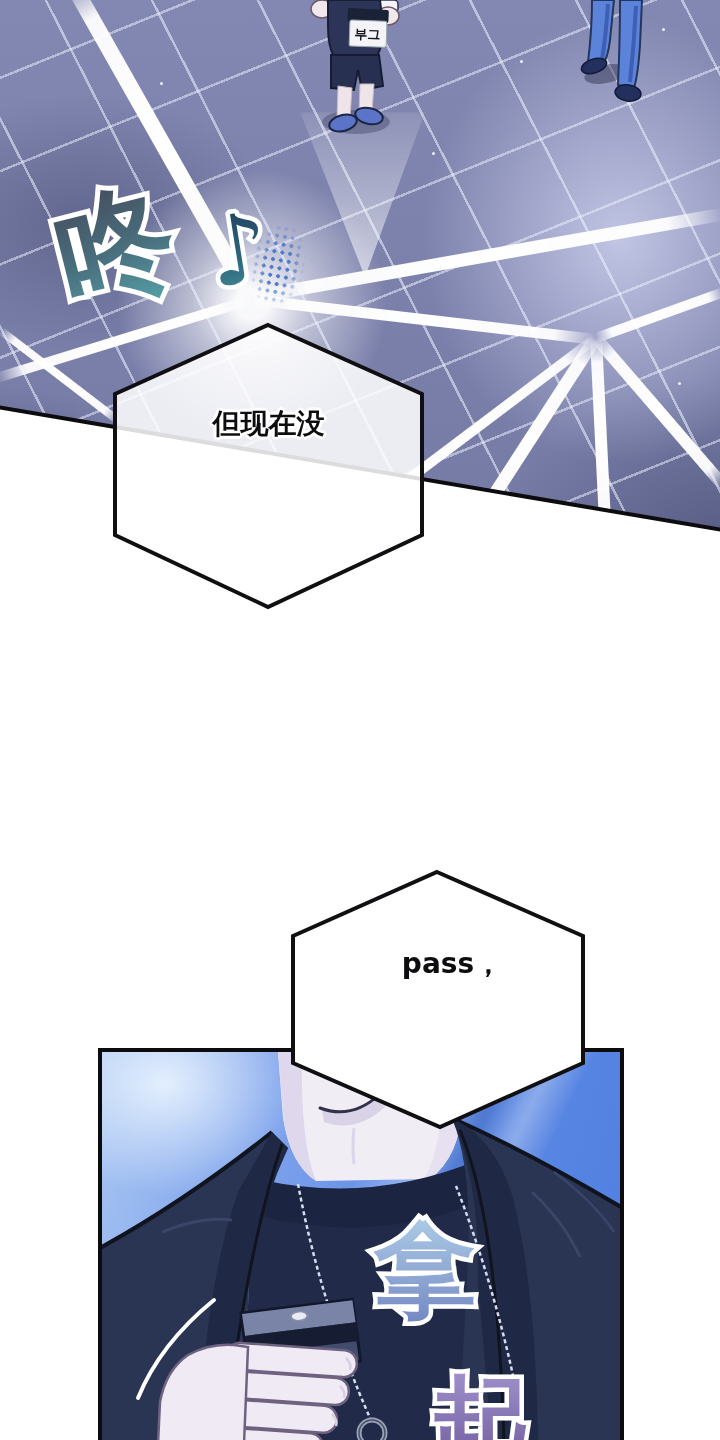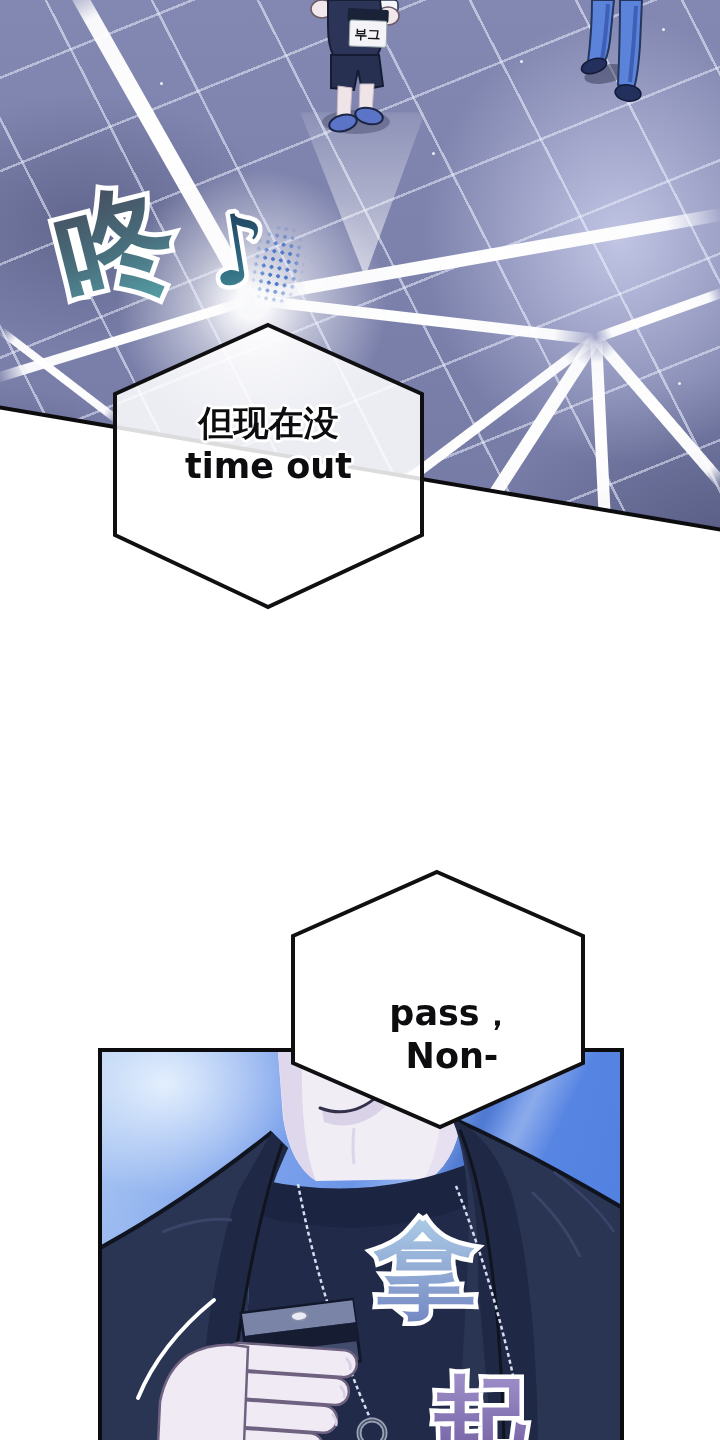--- a/index.html
+++ b/index.html
@@ -51,25 +51,25 @@
   .sfx-na .fill{background-image:linear-gradient(180deg,#aecfe8 0%,#8fa8d4 55%,#7083c0 100%);
     -webkit-background-clip:text;background-clip:text;}
   .sfx-qi{left:425px;top:1368px;font-size:106px;}
   .sfx-qi .stroke{-webkit-text-stroke:9px #ffffff;}
   .sfx-qi .fill{background-image:linear-gradient(180deg,#a394cc 0%,#7e6cad 60%,#685796 100%);
     -webkit-background-clip:text;background-clip:text;}
 
   
   .bubble-svg{position:absolute;overflow:visible;}
   .bubble-text{position:absolute;text-align:center;font-weight:700;color:#0d0d10;
-    font-size:35px;line-height:43px;
+    font-size:28px;line-height:43px;
     text-shadow:-2px -2px 0 #fff,2px -2px 0 #fff,-2px 2px 0 #fff,2px 2px 0 #fff,
                 0 -3px 0 #fff,0 3px 0 #fff,-3px 0 0 #fff,3px 0 0 #fff;}
   .bubble1-text{left:113px;top:402px;width:311px;}
-  .bubble2-text{left:291px;top:992px;width:322px;}
+  .bubble2-text{left:291px;top:942px;width:322px;}
 
   
   .panel2{position:absolute;left:98px;top:1048px;width:526px;height:392px;
     border:4px solid #0c0c0e;border-bottom:none;box-sizing:border-box;background:#fff;}
   .panel2-inner{position:absolute;inset:0;overflow:hidden;
     background:
       radial-gradient(ellipse 200px 160px at 12% 8%, rgba(235,245,255,.9), rgba(235,245,255,0) 70%),
       linear-gradient(105deg,#a9c6f2 0%,#7da2ec 30%,#5c89e4 62%,#4f7ee0 100%);}
   .streak{position:absolute;transform-origin:50% 0;
     background:linear-gradient(90deg, rgba(255,255,255,0), rgba(255,255,255,.3), rgba(255,255,255,0));}
@@ -144,21 +144,20 @@
   <div class="sfx sfx-note">
     <span class="stroke">♪</span>
     <span class="fill">♪</span>
   </div>
 
   <svg class="bubble-svg" style="left:113px;top:323px;" width="311" height="286" viewBox="0 0 311 286">
     <polygon points="155,2 309,71 309,212 155,284 2,212 2,71" fill="rgba(255,255,255,0.86)" stroke="#101013" stroke-width="4" stroke-linejoin="miter"></polygon>
   </svg>
   <div class="bubble-text bubble1-text">
     <div>但现在没</div>
-    <div>time out</div>
   </div>
 
   <div class="panel2">
     <div class="panel2-inner">
       <div class="streak" style="left:330px;top:-20px;width:90px;height:480px;transform:rotate(26deg);"></div>
       <div class="streak" style="left:430px;top:-20px;width:70px;height:480px;transform:rotate(26deg);"></div>
       <div class="streak dark" style="left:390px;top:-20px;width:60px;height:480px;transform:rotate(26deg);"></div>
 
       <svg class="char-svg" width="522" height="392" viewBox="0 0 522 392">
 
@@ -220,16 +219,15 @@
         <span class="fill">起</span>
       </div>
     </div>
   </div>
 
   <svg class="bubble-svg" style="left:291px;top:870px;" width="294" height="259" viewBox="0 0 294 259">
     <polygon points="146,2 292,66 292,193 149,257 2,193 2,66" fill="#ffffff" stroke="#101013" stroke-width="4" stroke-linejoin="miter"></polygon>
   </svg>
   <div class="bubble-text bubble2-text">
     <div>pass，</div>
-    <div>Non-</div>
   </div>
 
 </div>
 
 </body></html>

